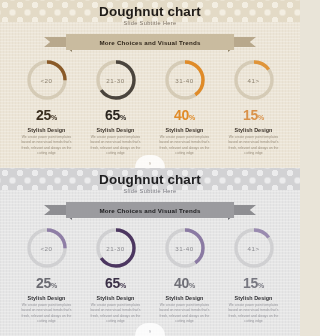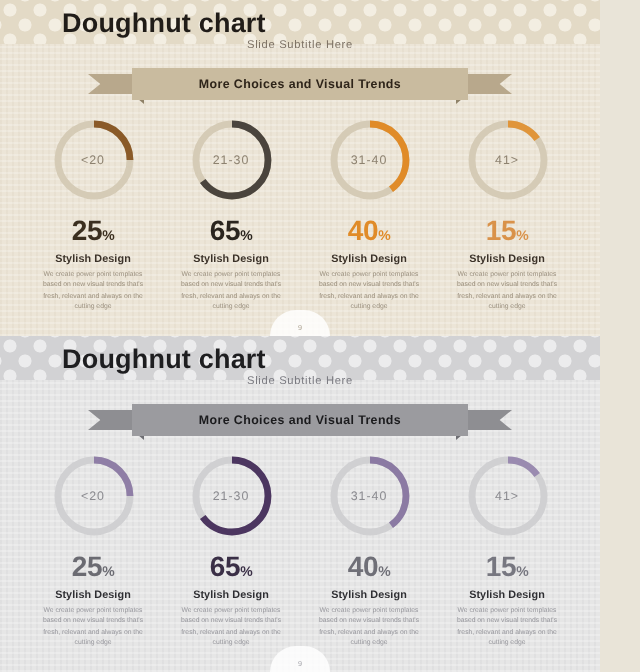--- a/index.html
+++ b/index.html
@@ -52,25 +52,25 @@
     background: #e6e6e6;
     background-image:
       repeating-linear-gradient(0deg, rgba(255,255,255,.25) 0 1px, transparent 1px 3px),
       repeating-linear-gradient(90deg, rgba(140,140,150,.07) 0 1px, transparent 1px 3px);
   }
 
   .content { position: absolute; inset: 0; }
 
   
   .title {
+    text-align: center;
     font-size: 13.5px;
     font-weight: bold;
     letter-spacing: .1px;
     margin-top: 4px;
-    margin-left: 31px;
   }
   .subtitle {
     text-align: center;
     font-size: 5.6px;
     letter-spacing: .35px;
     margin-top: 1px;
   }
   .slide-a .title { color: #201c18; }
   .slide-a .subtitle { color: #7d7265; }
   .slide-b .title { color: #1e1e20; }

